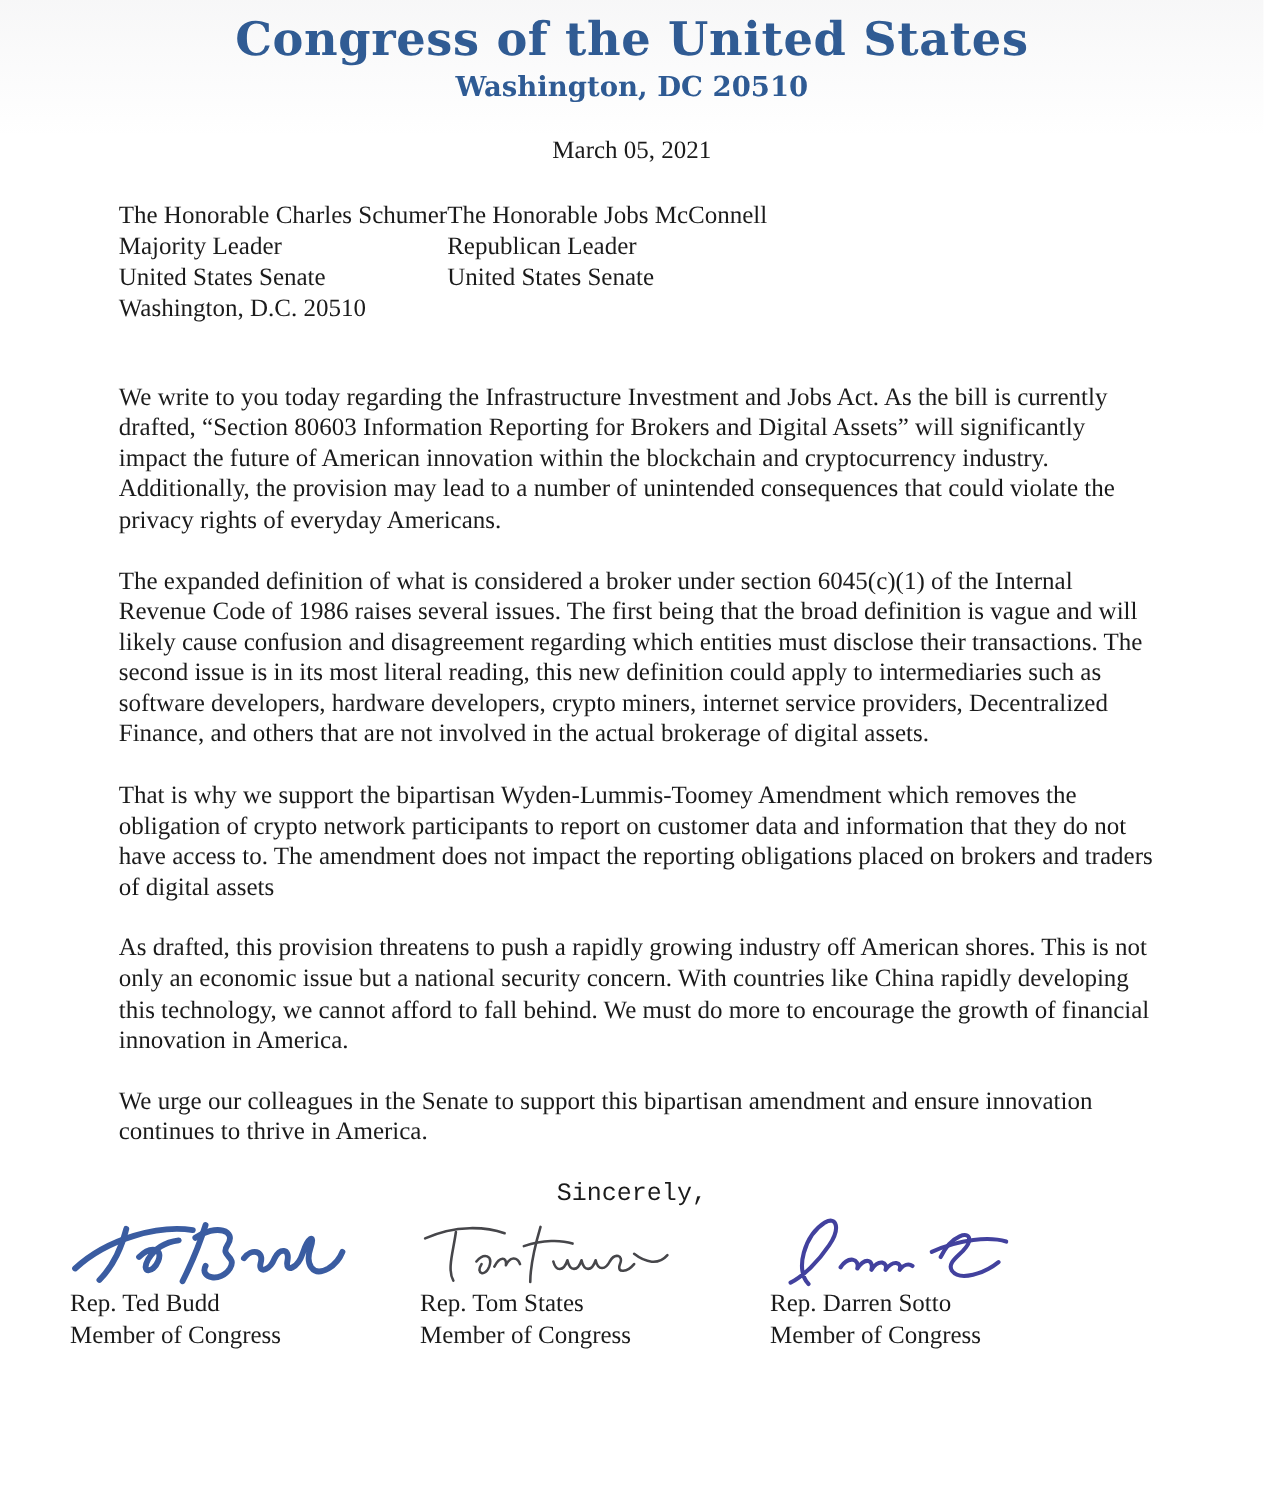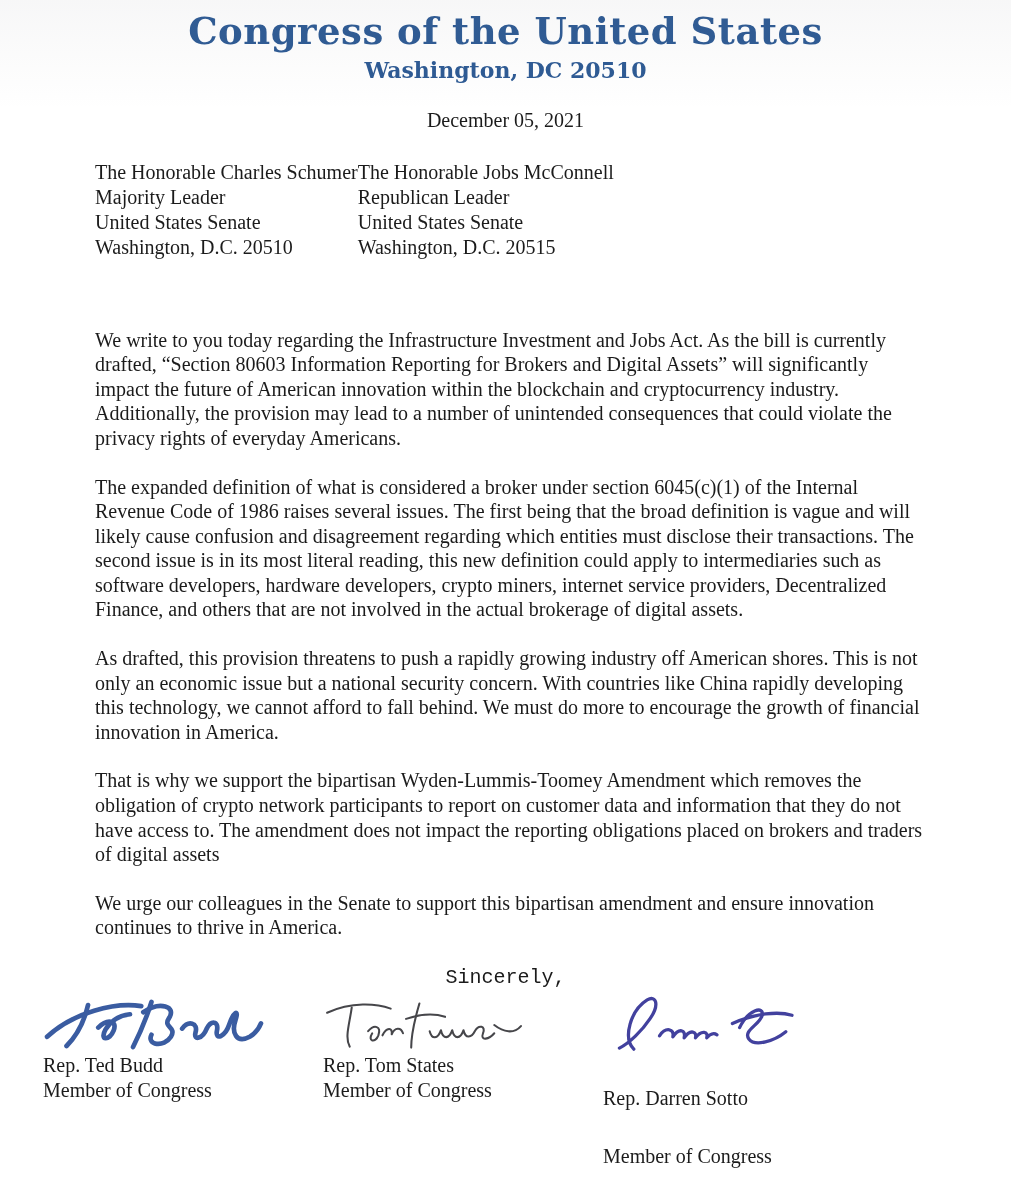--- a/index.html
+++ b/index.html
@@ -43,77 +43,76 @@
     display: flex;
     justify-content: flex-start;
     padding: 0 91px 0 95px;
     margin-top: 28px;
     font-size: 20px;
     line-height: 25px;
   }
   .recipient { white-space: nowrap; }
   .letter-body {
     padding: 0 88px 0 95px;
-    margin-top: 68px;
+    margin-top: 46px;
     font-size: 20px;
     line-height: 24.6px;
   }
   .letter-body p { margin-bottom: 24px; }
   .closing {
     text-align: center;
     font-size: 20px;
     margin-top: 26px;
     font-family: Liberation Mono, monospace;
   }
   .signatures {
     display: flex;
-    padding: 0 60px 0 43px;
+    padding: 0 60px 0 56px;
     margin-top: 6px;
   }
   .sig-block { display: flex; flex-direction: column; }
   .sig-block.col1 { width: 280px; }
   .sig-block.col2 { width: 280px; }
-  .sig-block.col3 { flex: 1; gap: 33px; }
+  .sig-block.col3 { flex: 1; }
   .sig-art { height: 58px; }
   .sig-art svg { overflow: visible; }
   .sig-art path { fill: none; stroke-linecap: round; stroke-linejoin: round; }
   .sig-name, .sig-title { font-size: 20px; line-height: 25px; }
 </style>
 </head>
 <body>
 
 <div class="page">
 
   <div class="letterhead" style="color: rgb(45, 90, 148);">
     <div class="lh-title">Congress of the United States</div>
     <div class="lh-sub">Washington, DC 20510</div>
   </div>
 
-  <div class="date-line">December 05, 2021</div>
+  <div class="date-line">March 05, 2021</div>
 
   <div class="recipients">
     <div class="recipient">
       <div>The Honorable Charles Schumer</div>
       <div>Majority Leader</div>
       <div>United States Senate</div>
       <div>Washington, D.C. 20510</div>
     </div>
     <div class="recipient">
       <div>The Honorable Jobs McConnell</div>
       <div>Republican Leader</div>
       <div>United States Senate</div>
-      <div>Washington, D.C. 20515</div>
     </div>
   </div>
 
   <div class="letter-body">
     <p>We write to you today regarding the Infrastructure Investment and Jobs Act. As the bill is currently drafted, “Section 80603 Information Reporting for Brokers and Digital Assets” will significantly impact the future of American innovation within the blockchain and cryptocurrency industry. Additionally, the provision may lead to a number of unintended consequences that could violate the privacy rights of everyday Americans.</p>
     <p>The expanded definition of what is considered a broker under section 6045(c)(1) of the Internal Revenue Code of 1986 raises several issues. The first being that the broad definition is vague and will likely cause confusion and disagreement regarding which entities must disclose their transactions. The second issue is in its most literal reading, this new definition could apply to intermediaries such as software developers, hardware developers, crypto miners, internet service providers, Decentralized Finance, and others that are not involved in the actual brokerage of digital assets.</p>
+    <p>That is why we support the bipartisan Wyden-Lummis-Toomey Amendment which removes the obligation of crypto network participants to report on customer data and information that they do not have access to. The amendment does not impact the reporting obligations placed on brokers and traders of digital assets</p>
     <p>As drafted, this provision threatens to push a rapidly growing industry off American shores. This is not only an economic issue but a national security concern. With countries like China rapidly developing this technology, we cannot afford to fall behind. We must do more to encourage the growth of financial innovation in America.</p>
-    <p>That is why we support the bipartisan Wyden-Lummis-Toomey Amendment which removes the obligation of crypto network participants to report on customer data and information that they do not have access to. The amendment does not impact the reporting obligations placed on brokers and traders of digital assets</p>
     <p>We urge our colleagues in the Senate to support this bipartisan amendment and ensure innovation continues to thrive in America.</p>
   </div>
 
   <div class="closing">Sincerely,</div>
 
   <div class="signatures">
 
     <div class="sig-block col1">
       <div class="sig-art">
         <svg width="220" height="58" viewBox="0 0 215 55" aria-hidden="true" style="stroke: rgb(58, 92, 161);">

